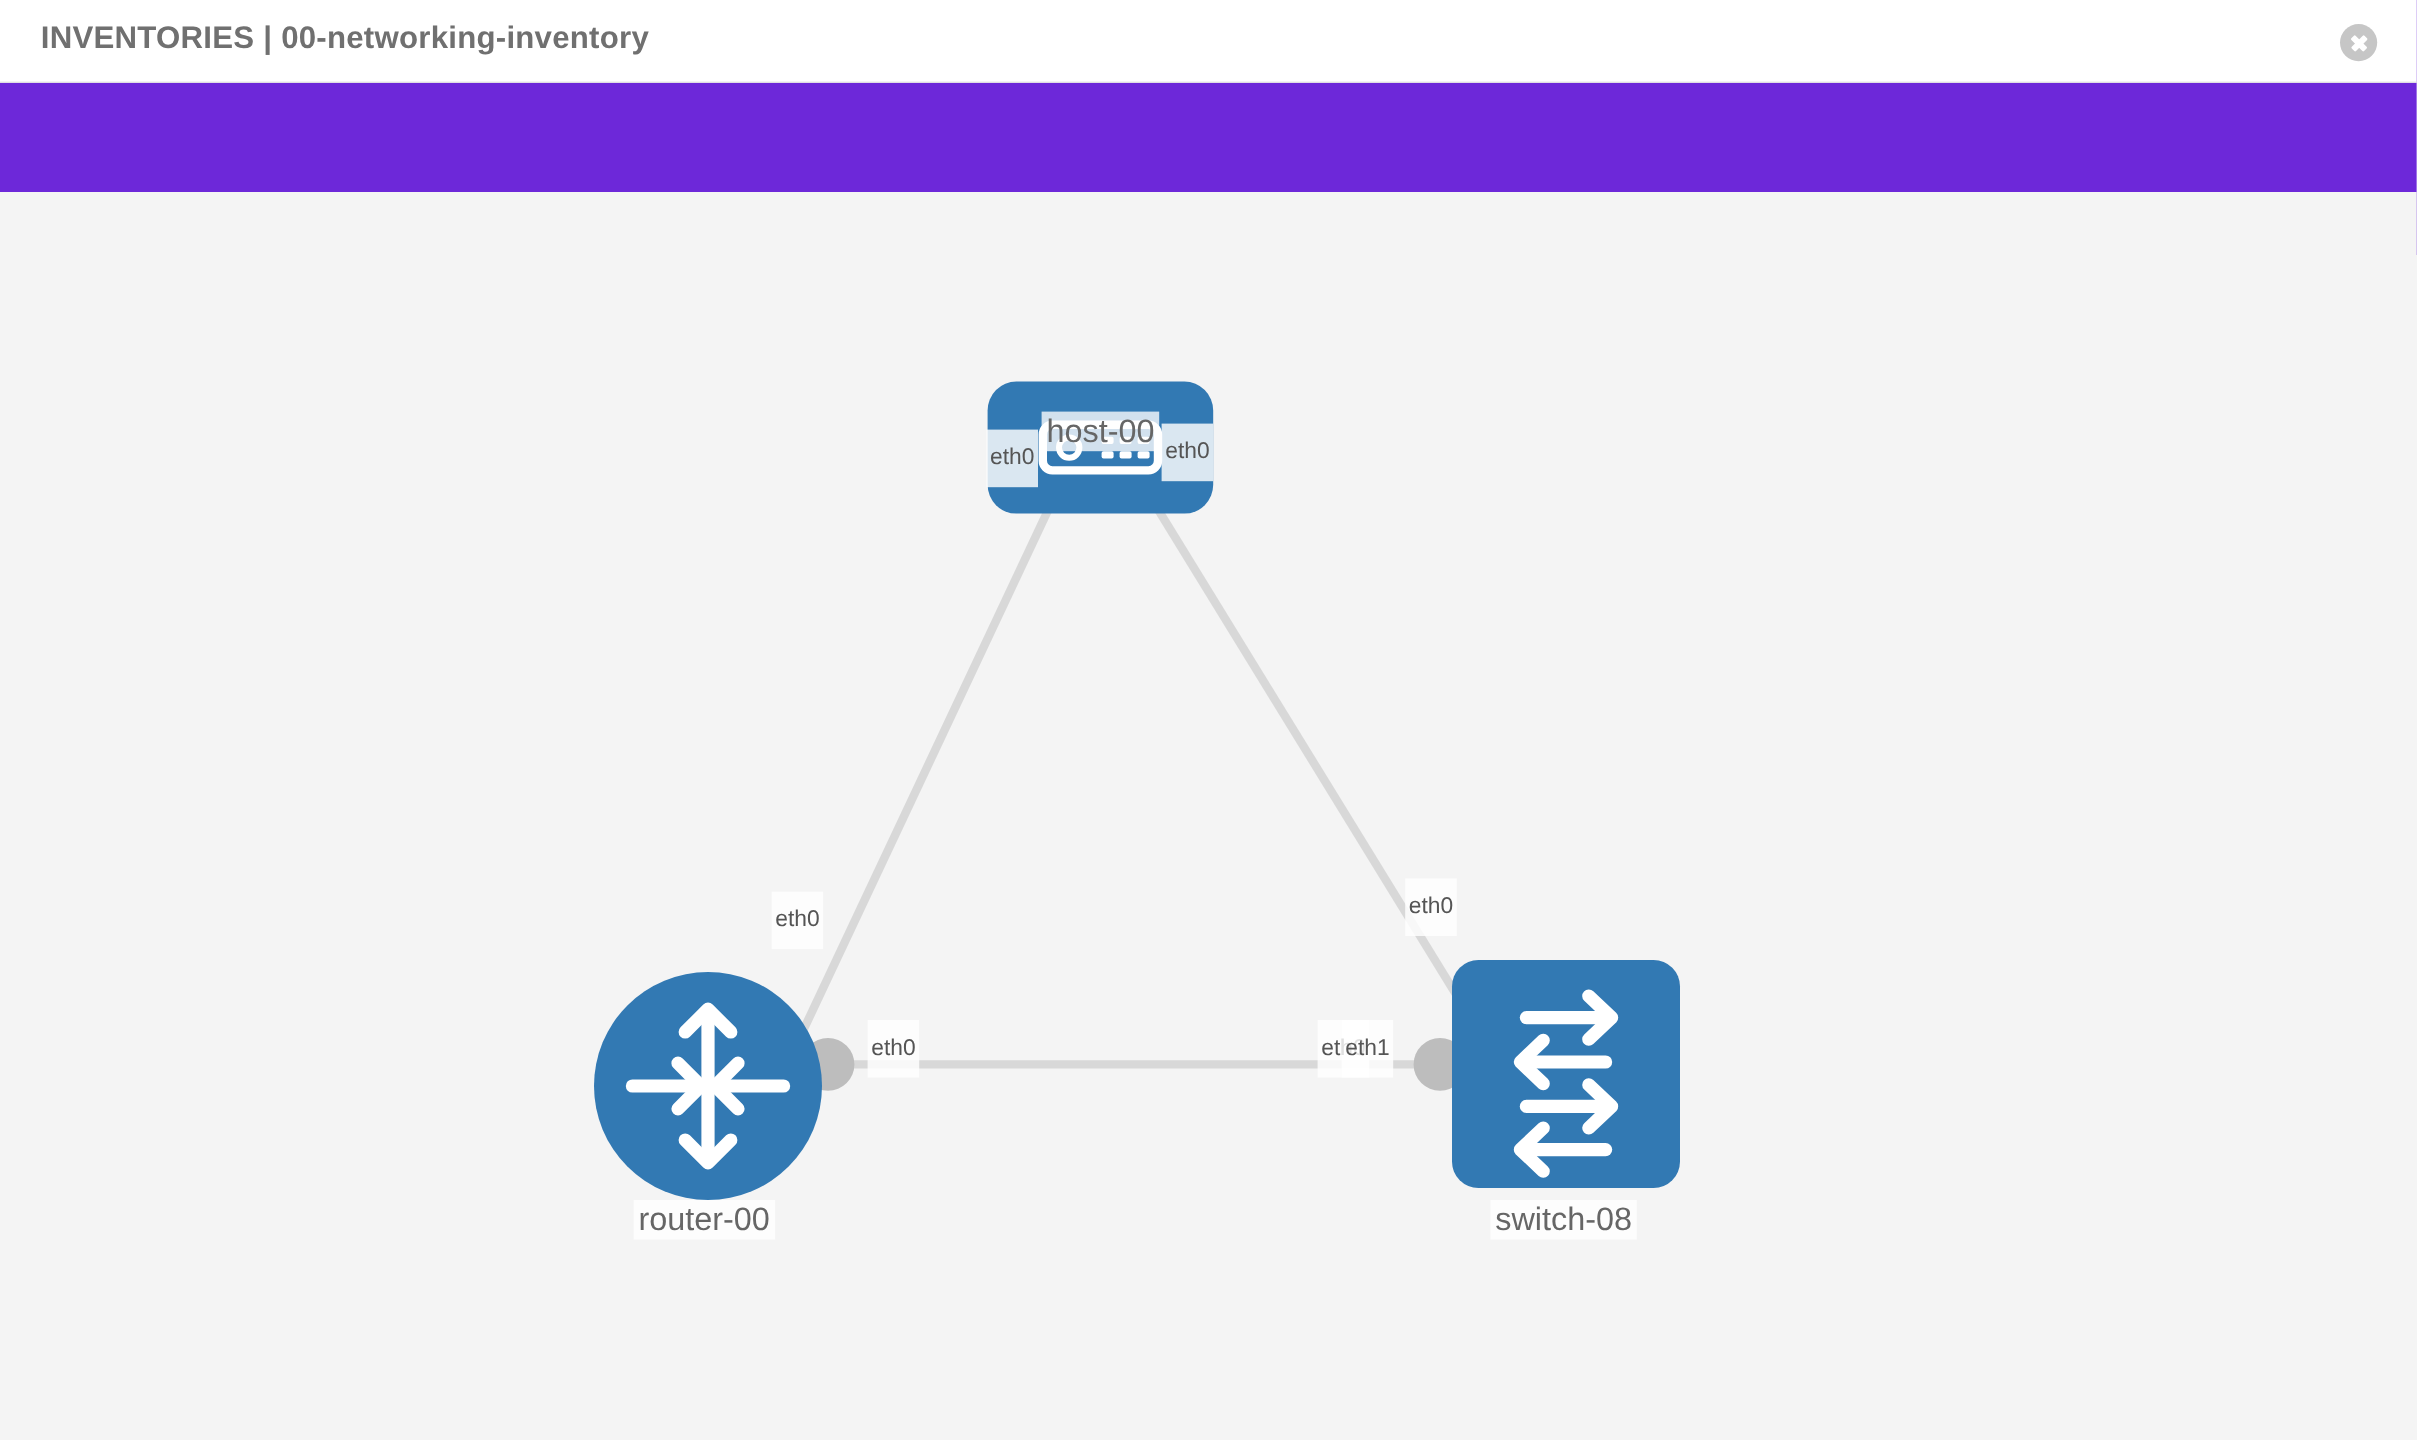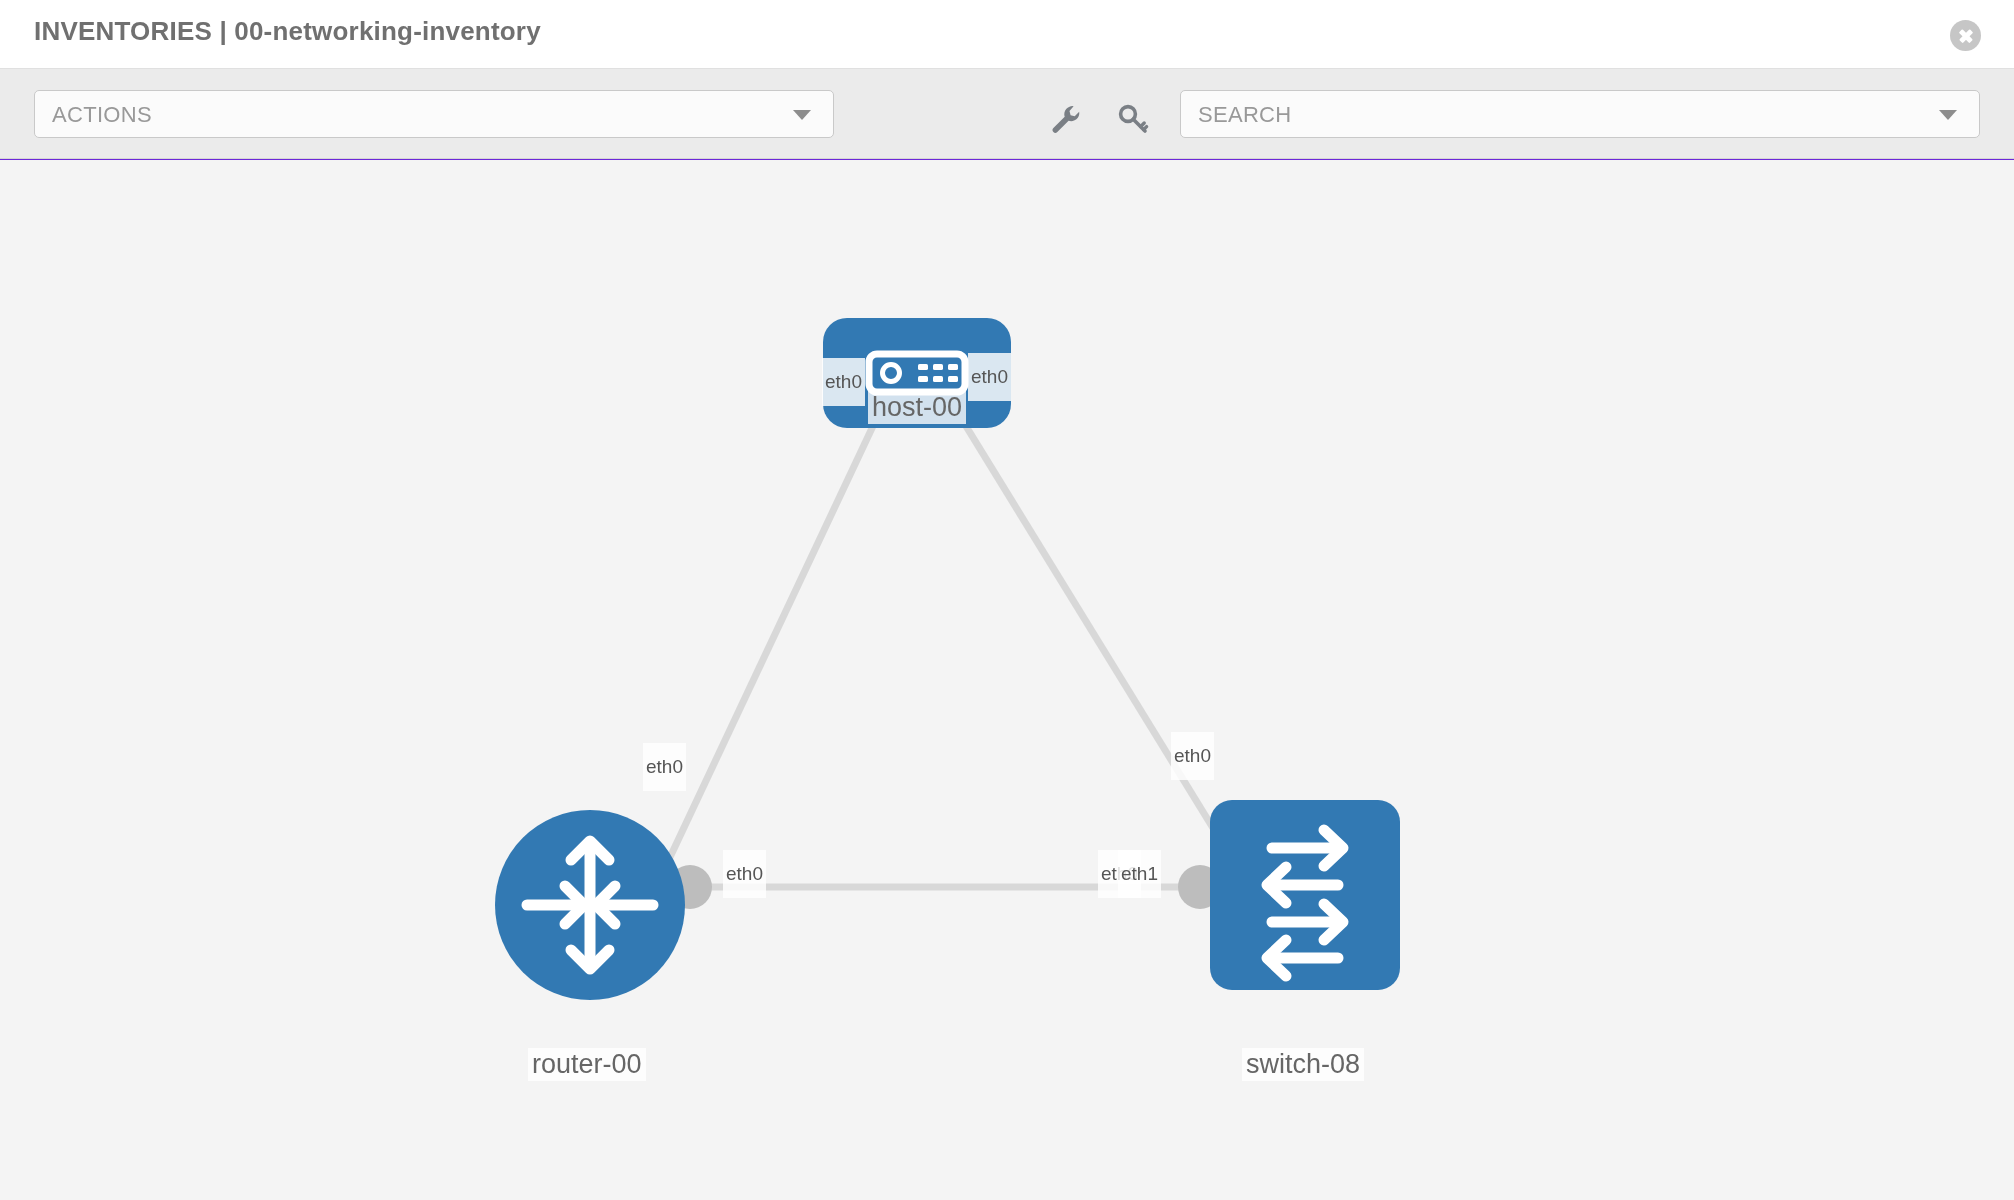--- a/index.html
+++ b/index.html
@@ -172,21 +172,20 @@
   }
   .node svg { display: block; width: 100%; height: 100%; }
 
   .node-label {
     position: absolute;
     font-size: 27px;
     color: #666666;
     background: rgba(255,255,255,0.78);
     padding: 1px 4px;
     white-space: nowrap;
-    margin-top: 48px;
   }
   .label-host   { left: 868px; top: 183px; }
   .label-router { left: 528px; top: 840px; }
   .label-switch { left: 1242px; top: 840px; }
 
   .edge-label {
     position: absolute;
     font-size: 19px;
     color: #555555;
     background: rgba(255,255,255,0.82);
@@ -270,47 +269,20 @@
 </head>
 <body>
 
 <div id="app">
 
   <div class="header">
     <div class="header-title">INVENTORIES | 00-networking-inventory</div>
     <div class="close-btn"></div>
   </div>
 
-  <div class="toolbar">
-
-    <div class="actions-select">
-      <span class="actions-label">ACTIONS</span>
-      <span class="caret"></span>
-    </div>
-
-    <div class="tool-icon tool-wrench">
-      <svg viewBox="0 0 34 34" aria-hidden="true">
-        <path d="M25.6 4.2a8.1 8.1 0 0 0-8.9 10.6L5.4 26.1a2.8 2.8 0 0 0 0 3.9 2.8 2.8 0 0 0 3.9 0l11.3-11.3a8.1 8.1 0 0 0 10.6-8.9l-4.5 4.5-4.1-1.1-1.1-4.1z" fill="#7a7f85"></path>
-      </svg>
-    </div>
-
-    <div class="tool-icon tool-key">
-      <svg viewBox="0 0 34 34" aria-hidden="true">
-        <circle cx="12" cy="12" r="7.4" fill="none" stroke="#7a7f85" stroke-width="3.6"></circle>
-        <path d="M17.2 17.2 L29 29" stroke="#7a7f85" stroke-width="3.6" stroke-linecap="round" fill="none"></path>
-        <path d="M24.6 24.6 L28.2 21" stroke="#7a7f85" stroke-width="3.4" stroke-linecap="round" fill="none"></path>
-        <path d="M27.6 27.6 L30.6 24.6" stroke="#7a7f85" stroke-width="3.4" stroke-linecap="round" fill="none"></path>
-      </svg>
-    </div>
-
-    <div class="search-box">
-      <span class="search-label">SEARCH</span>
-      <span class="caret"></span>
-    </div>
-  </div>
 
   <div class="canvas">
 
     <svg class="topo" viewBox="0 0 2014 1040">
 
       <g stroke="#d8d8d8" stroke-width="7" fill="none">
         <line x1="889" y1="232" x2="648" y2="744"></line>
         <line x1="945" y1="232" x2="1240" y2="712"></line>
         <line x1="690" y1="727" x2="1215" y2="727"></line>
       </g>

